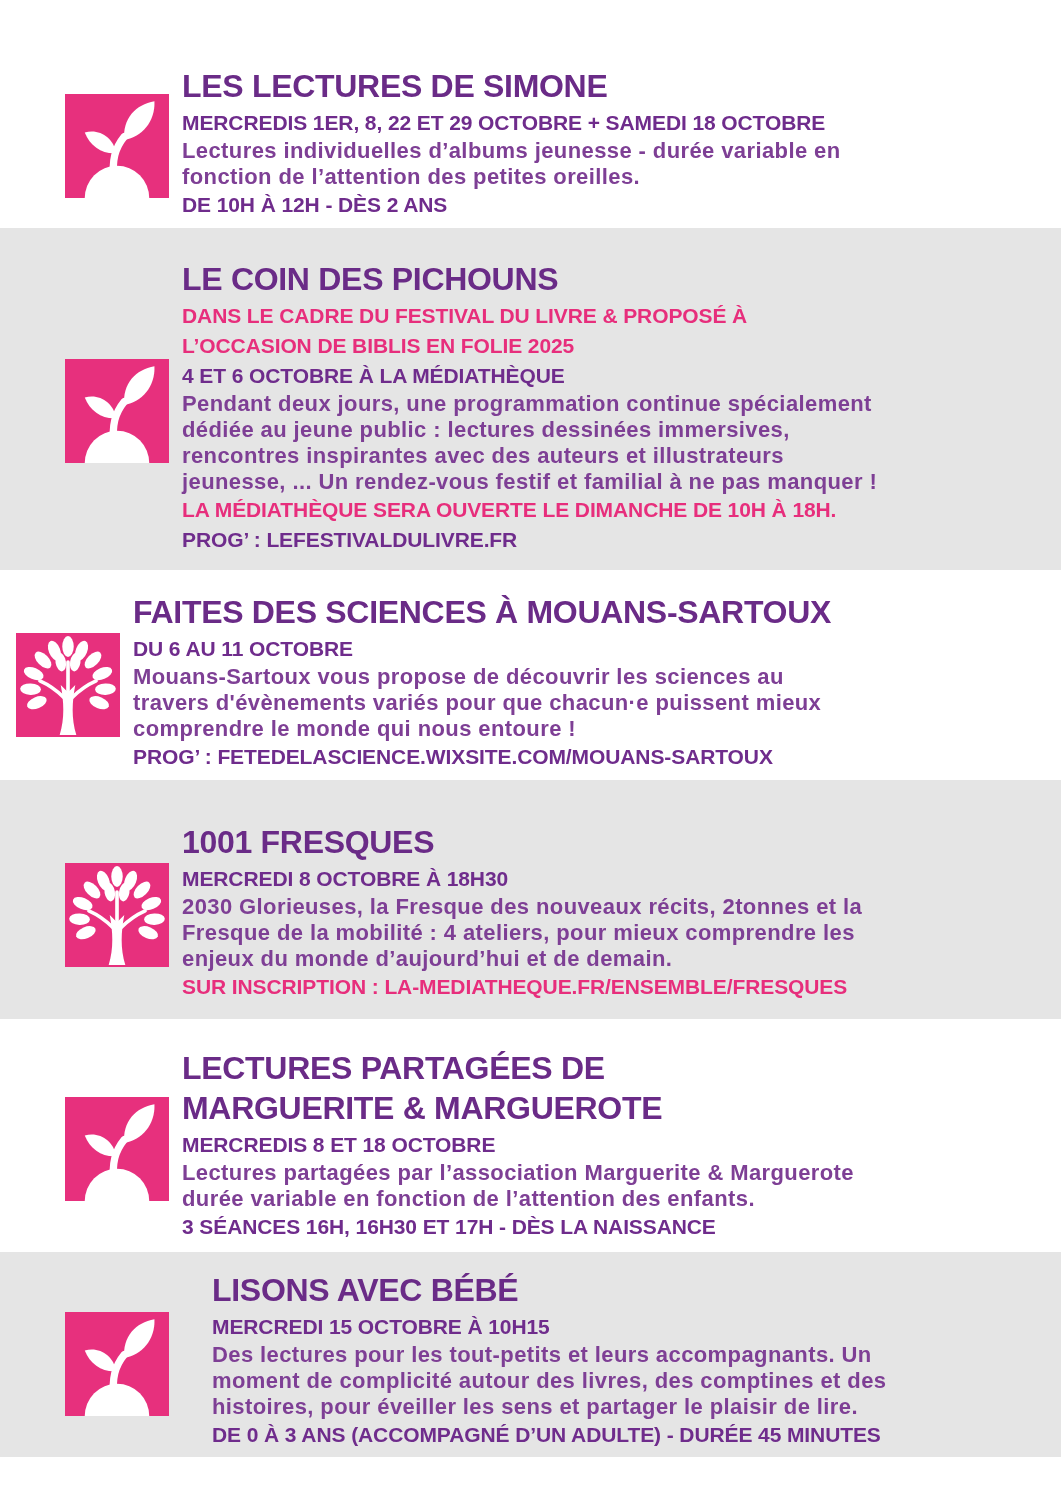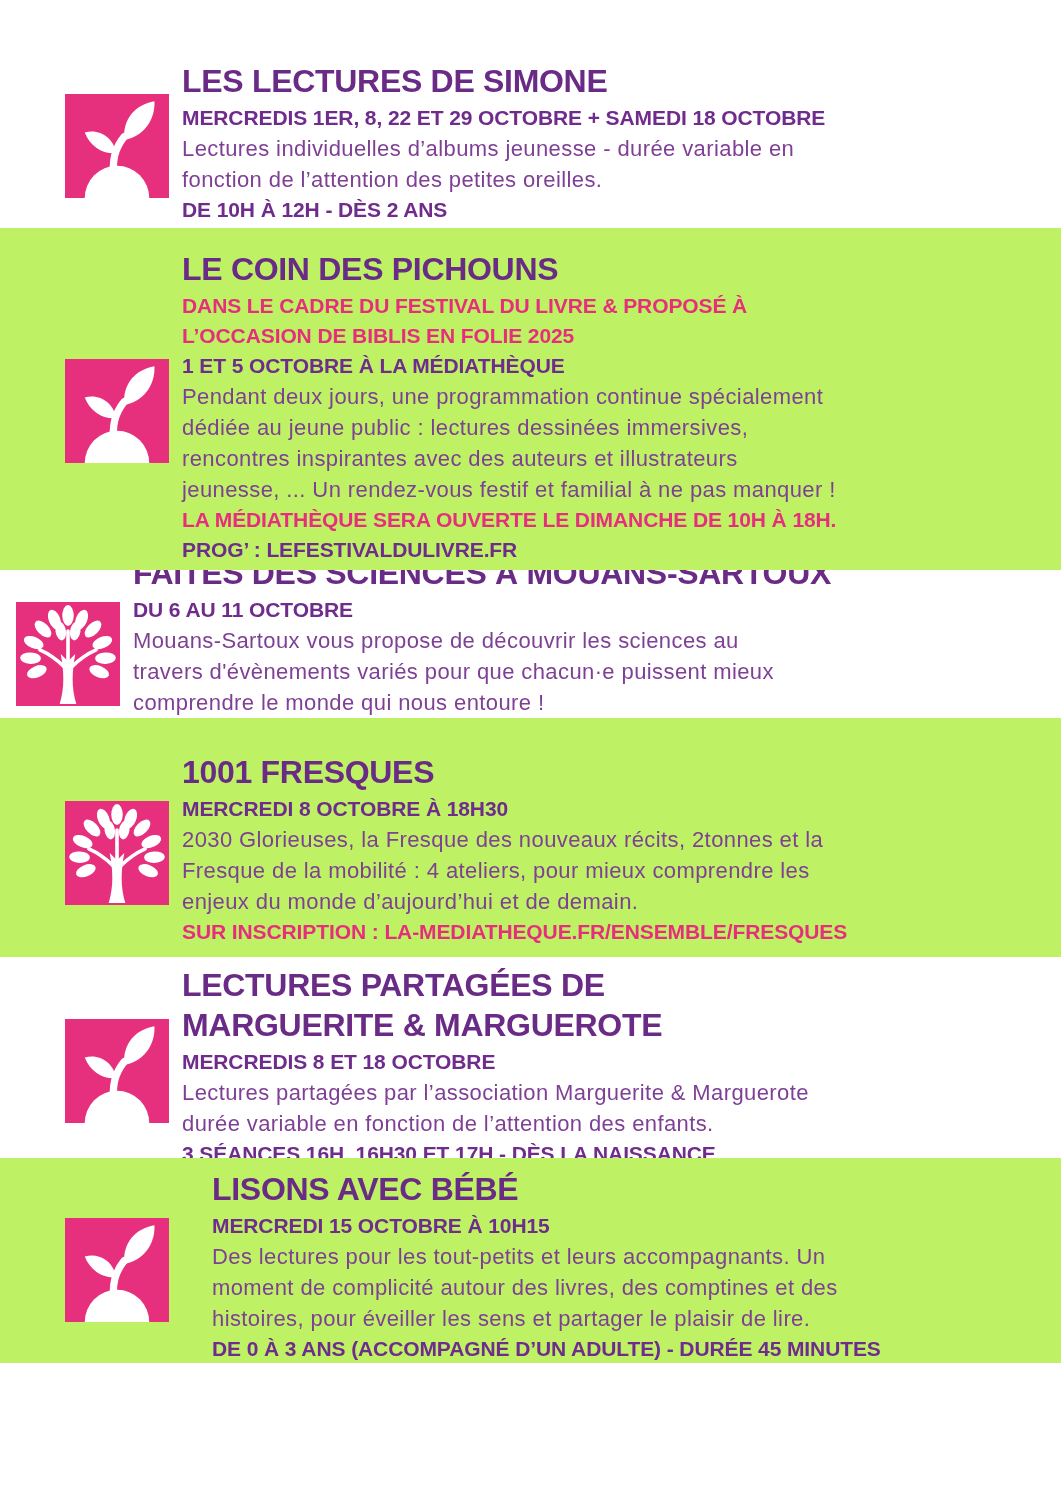--- a/index.html
+++ b/index.html
@@ -4,41 +4,41 @@
 <style>
   html,body{margin:0;padding:0;background:#ffffff;}
   #page{
     width:1061px;height:1500px;overflow:hidden;position:relative;
     font-family:"Liberation Sans", sans-serif;background:#ffffff;
   }
   .event{
     display:flex;align-items:center;box-sizing:border-box;overflow:hidden;
     padding-left:65px;padding-right:28px;
   }
-  .event.gray{background:#bef264;}
+  .event.gray{background:#e5e5e5;}
   .e1{height:228px;padding-top:57px;}
   .e2{height:342px;padding-top:16px;}
-  .e3{height:148px;padding-top:13px;padding-left:16px;}
+  .e3{height:210px;padding-top:13px;padding-left:16px;}
   .e4{height:239px;padding-top:24px;}
-  .e5{height:201px;padding-top:19px;}
+  .e5{height:233px;padding-top:19px;}
   .e6{height:205px;padding-top:11px;gap:30px;}
   .icon-box{
     width:104px;height:104px;flex:0 0 104px;background:#E7307D;
     margin-top:7px;margin-right:13px;
   }
   .icon-box svg{display:block;width:104px;height:104px;}
   .txt{flex:1 1 auto;min-width:0;}
   .title{
     margin:0 0 2px 0;font-size:32px;font-weight:bold;color:#6A2B87;
     line-height:40px;letter-spacing:-0.3px;white-space:pre-line;
   }
   .line{margin:0;white-space:pre-line;}
   .bold{font-size:21px;font-weight:bold;color:#6F2C8C;line-height:30px;letter-spacing:-0.1px;}
   .pink{color:#E72E7C;}
-  .body{font-size:22px;font-weight:normal;color:#7E3F95;line-height:31px;letter-spacing:0.4px;}
+  .body{font-size:22px;font-weight:bold;color:#7E3F95;line-height:26px;letter-spacing:0.4px;}
   .defs{position:absolute;width:0;height:0;overflow:hidden;}
 </style>
 </head>
 <body>
 
 <svg class="defs" xmlns="http://www.w3.org/2000/svg" aria-hidden="true">
   <defs>
     <g id="sprout-shape" fill="#ffffff">
       <path d="M19 100 a31 31 0 0 1 62 0 Z"></path>
       <path d="M47 82 C45 64 48 52 57 41" stroke="#ffffff" stroke-width="7" fill="none" stroke-linecap="round"></path>
@@ -87,21 +87,21 @@
   <section class="event e2 gray">
     <div class="icon-box">
       <svg viewBox="0 0 100 100">
           <use href="#sprout-shape"></use>
         </svg>
     </div>
     <div class="txt">
       <h2 class="title">LE COIN DES PICHOUNS</h2>
       <p class="line bold pink">DANS LE CADRE DU FESTIVAL DU LIVRE &amp; PROPOSÉ À
 L’OCCASION DE BIBLIS EN FOLIE 2025</p>
-      <p class="line bold">1 ET 5 OCTOBRE À LA MÉDIATHÈQUE</p>
+      <p class="line bold">4 ET 6 OCTOBRE À LA MÉDIATHÈQUE</p>
       <p class="line body">Pendant deux jours, une programmation continue spécialement
 dédiée au jeune public : lectures dessinées immersives,
 rencontres inspirantes avec des auteurs et illustrateurs
 jeunesse, ... Un rendez-vous festif et familial à ne pas manquer !</p>
       <p class="line bold pink">LA MÉDIATHÈQUE SERA OUVERTE LE DIMANCHE DE 10H À 18H.</p>
       <p class="line bold">PROG’ : LEFESTIVALDULIVRE.FR</p>
     </div>
   </section>
 
   <section class="event e3">

